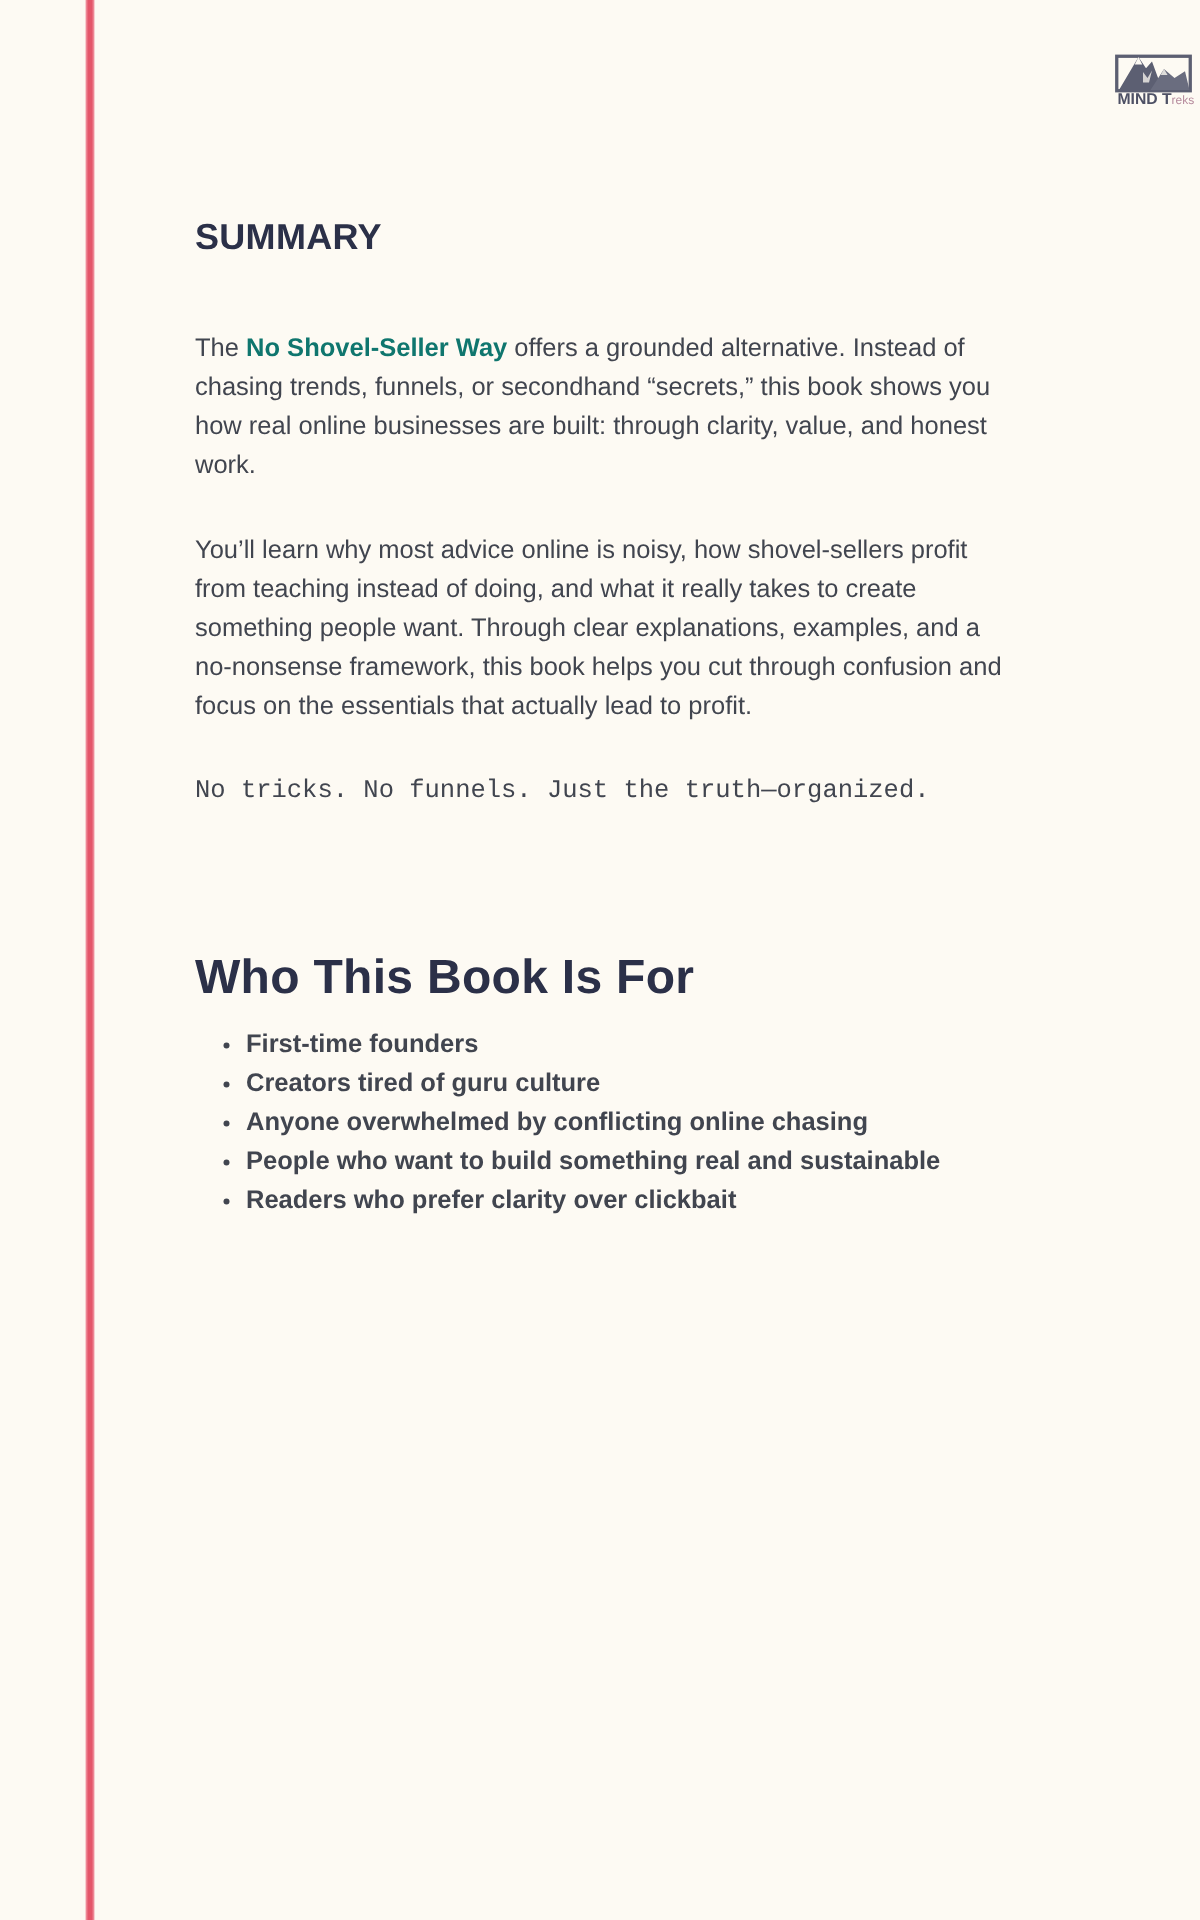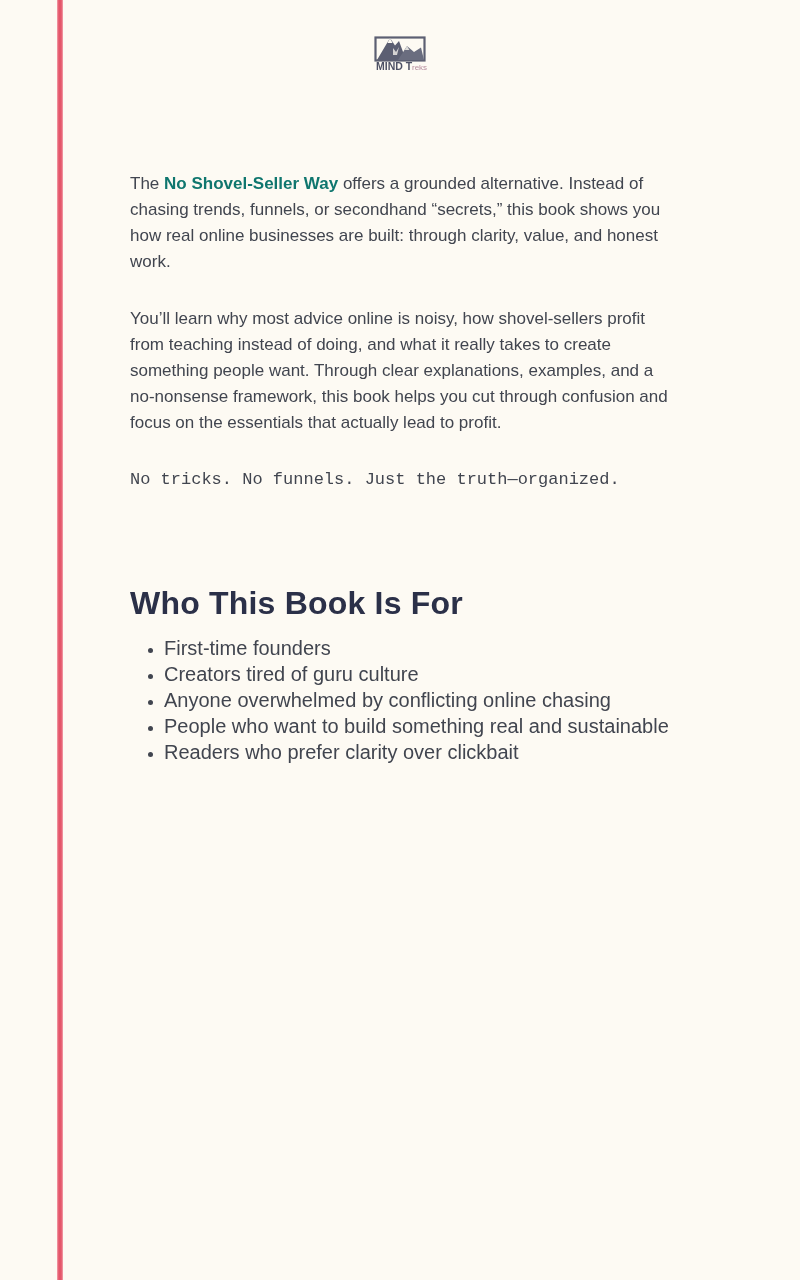--- a/index.html
+++ b/index.html
@@ -21,21 +21,21 @@
     width: 6px;
     height: 1280px;
     background: linear-gradient(90deg, #f3a2ad 0%, #e4566a 30%, #e4566a 70%, #f3a2ad 100%);
   }
   .logo-wrap {
     position: absolute;
     top: 33px;
     left: 0;
     right: 0;
     display: flex;
-    justify-content: center;
+    justify-content: flex-end;
   }
   .content {
     position: absolute;
     left: 130px;
     top: 145px;
     width: 540px;
   }
   .section-heading {
     margin: 0 0 20px 0;
     font-size: 24px;
@@ -61,23 +61,24 @@
     margin: 96px 0 18px 0;
     font-size: 32px;
     line-height: 28px;
     font-weight: 700;
     color: #2b3048;
     letter-spacing: 0.2px;
   }
   .who-list {
     margin: 0;
     padding-left: 34px;
-    font-size: 20px;
+    font-size: 17px;
     line-height: 26px;
     color: #41454f;
+    font-weight: bold;
   }
   .who-list li::marker {
     color: #41454f;
     font-size: 15px;
   }
 </style>
 </head>
 <body>
 
 <div class="accent-line"></div>
@@ -90,20 +91,21 @@
     <polygon points="21,5 18.5,10 23.5,10" fill="#fdfaf3"></polygon>
     <polygon points="24,15 27,19 30,14 28,22 24,22" fill="#fdfaf3" opacity="0.75"></polygon>
     <polygon points="38,13 35.8,17 40.4,17" fill="#fdfaf3" opacity="0.8"></polygon>
     <text x="7" y="36.5" font-family="Liberation Sans, sans-serif" font-size="10.5" font-weight="bold" fill="#4e5165">MIND T</text>
     <text x="43" y="36.5" font-family="Liberation Sans, sans-serif" font-size="8" fill="#b58a9c">reks</text>
   </svg>
 </div>
 
 <div class="content">
 
+  <h1 class="section-heading">SUMMARY</h1>
 
   <p class="body-text"><br>
     <span>The </span><b>No Shovel-Seller Way</b><span> offers a grounded alternative. Instead of chasing trends, funnels, or secondhand “secrets,” this book shows you how real online businesses are built: through clarity, value, and honest work.</span></p>
 
   <p class="body-text">You’ll learn why most advice online is noisy, how shovel-sellers profit from teaching instead of doing, and what it really takes to create something people want. Through clear explanations, examples, and a no-nonsense framework, this book helps you cut through confusion and focus on the essentials that actually lead to profit.</p>
 
   <p class="body-text last">No tricks. No funnels. Just the truth—organized.</p>
 
   <h2 class="who-heading">Who This Book Is For</h2>
 

